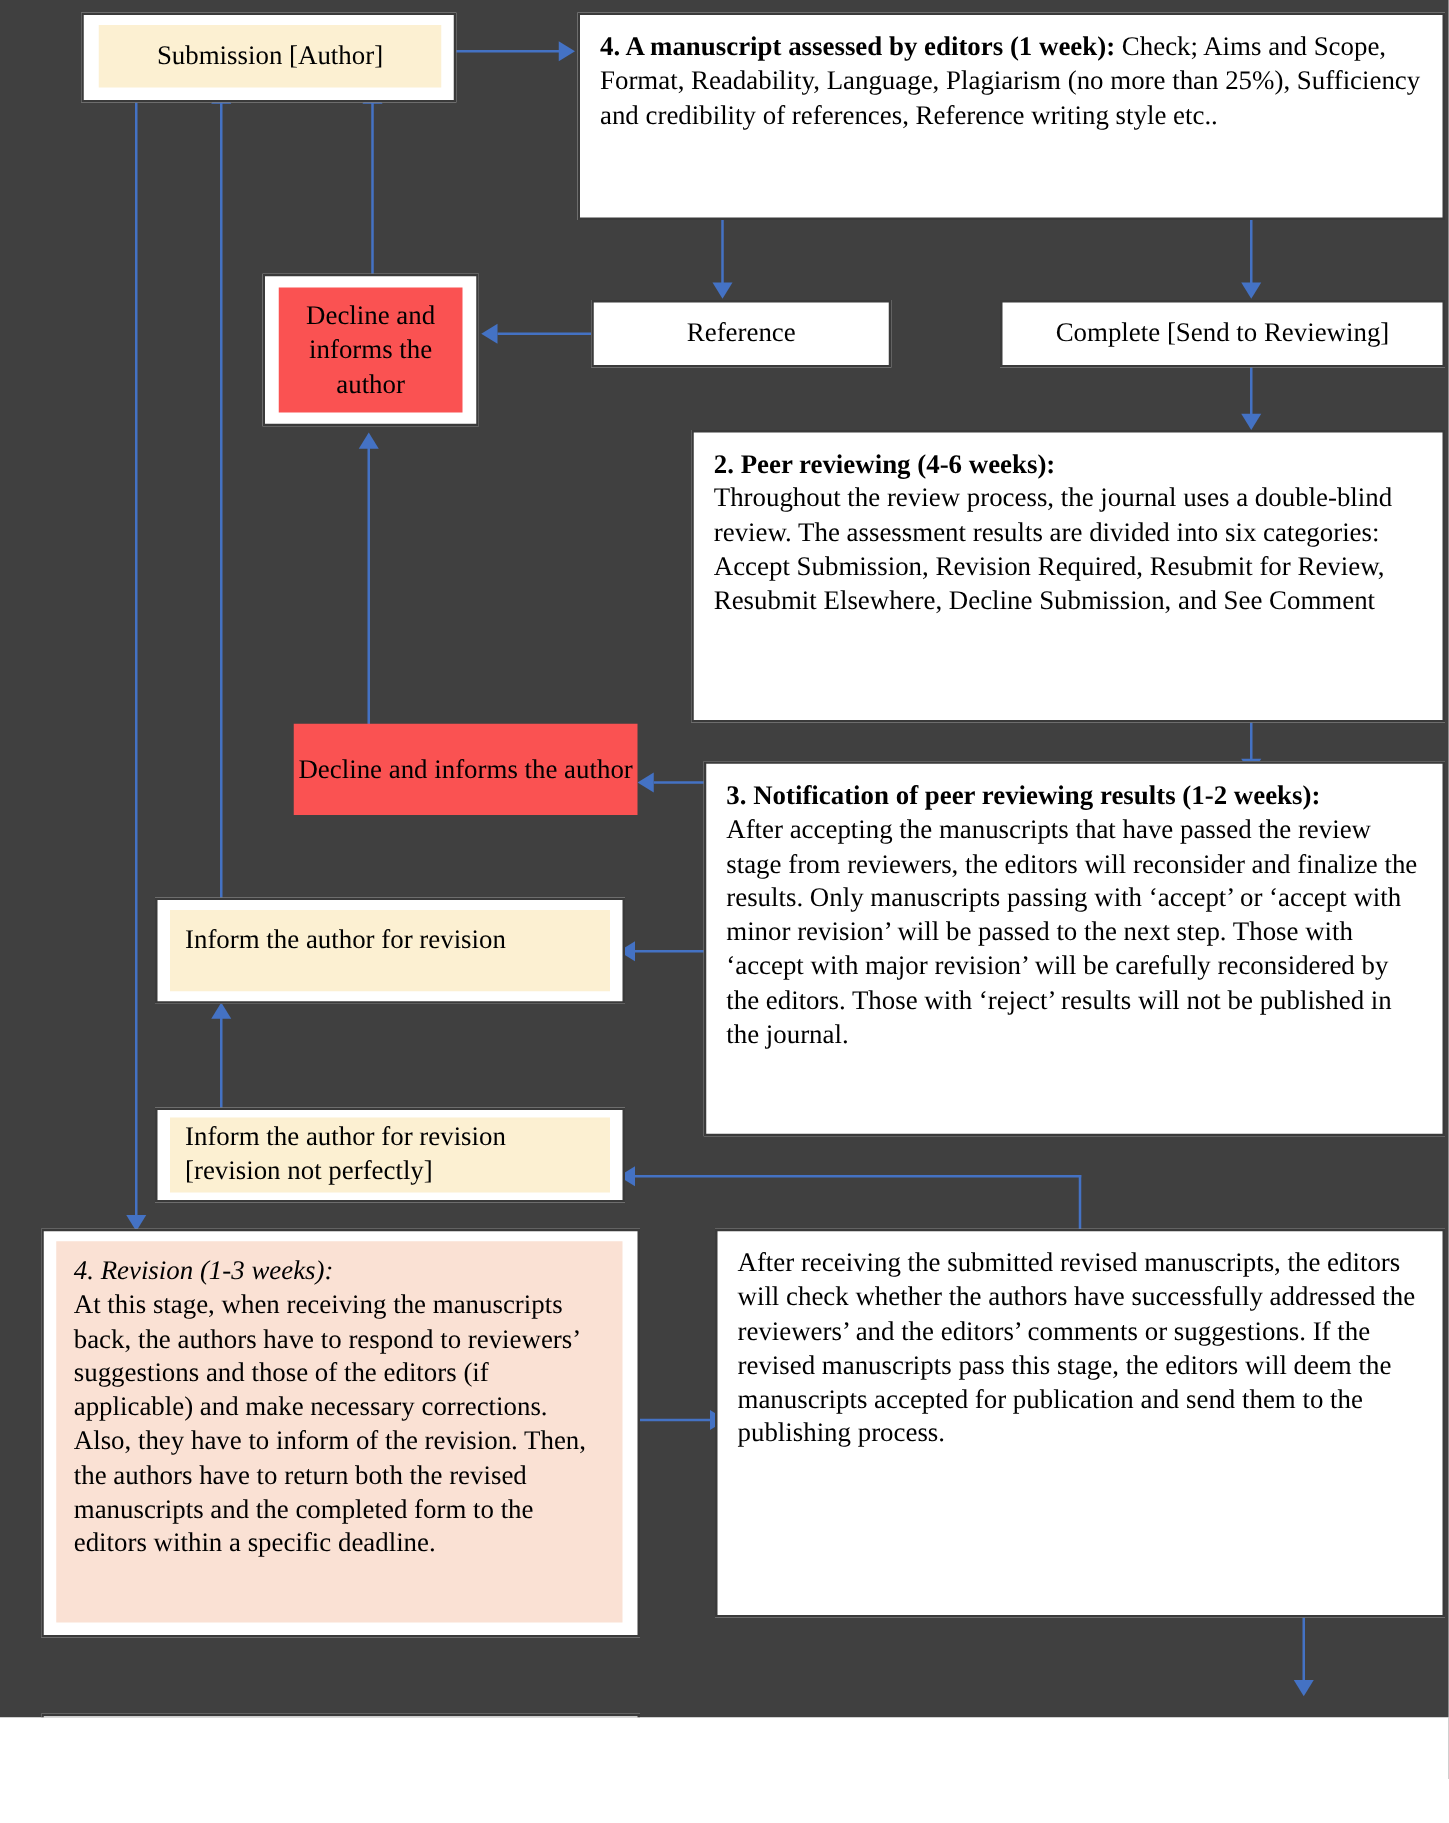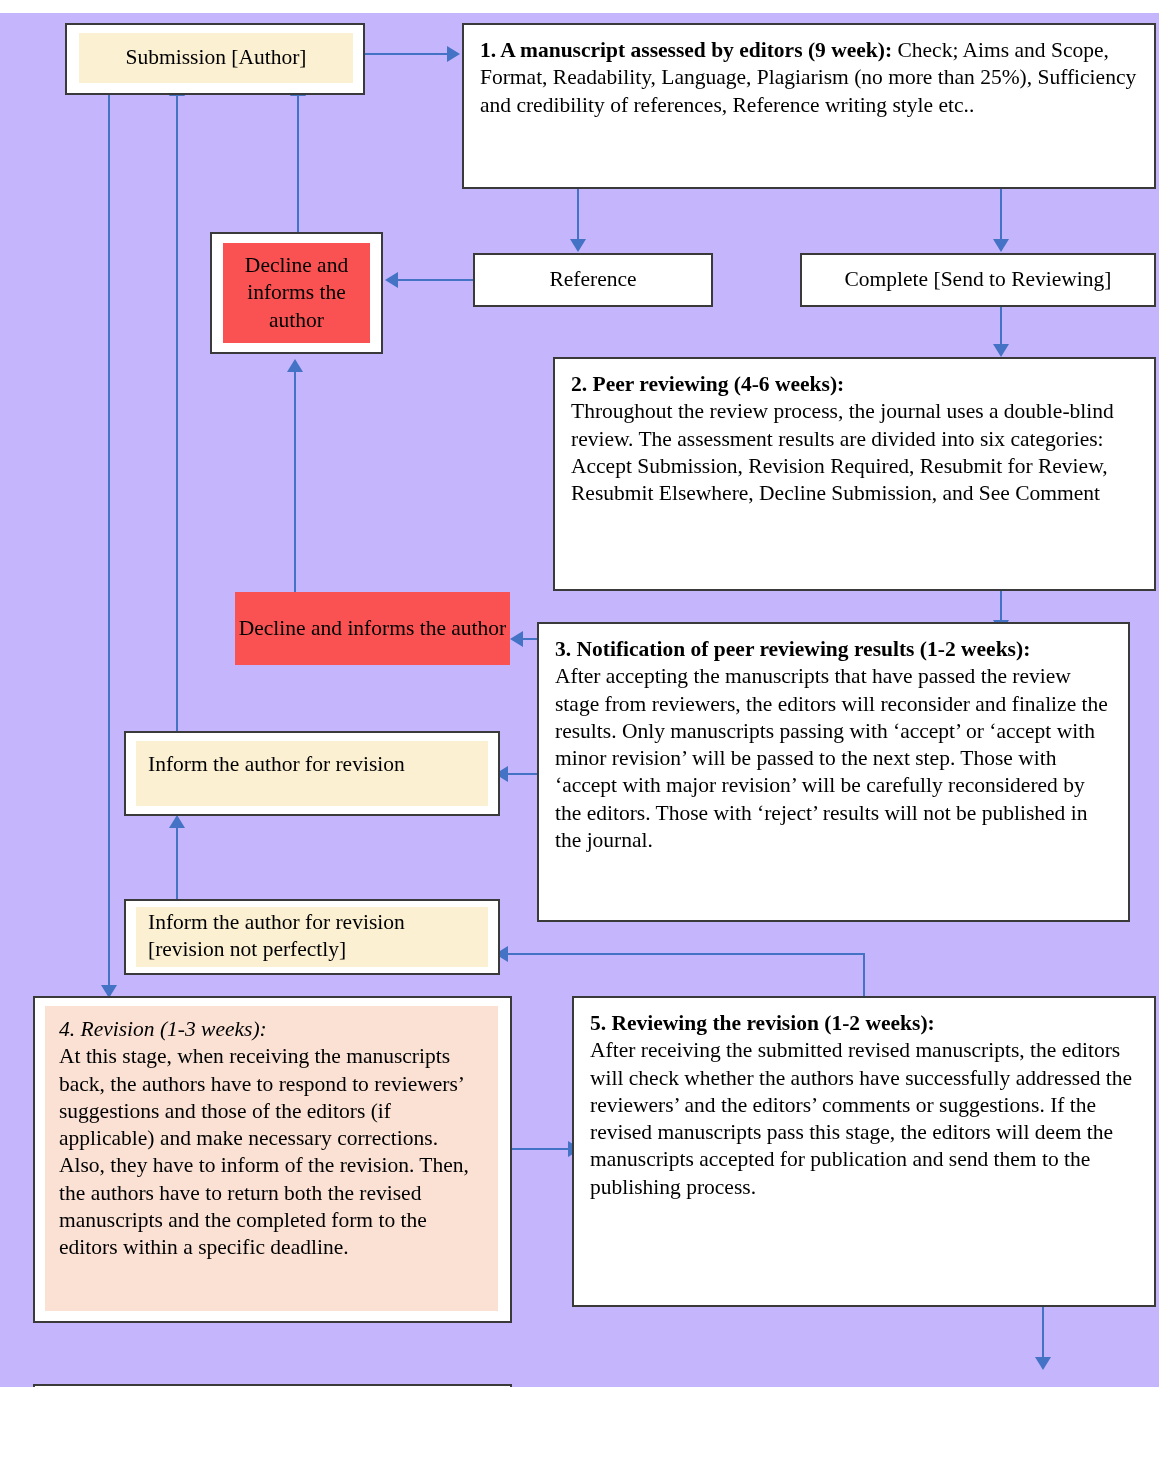--- a/index.html
+++ b/index.html
@@ -4,24 +4,23 @@
 <style>
   html, body {
     margin: 0;
     padding: 0;
     background: #ffffff;
   }
   #canvas {
     position: relative;
     width: 1159px;
     height: 1374px;
-    background: #c4b5fd;
+    background: #404040;
     font-family: "Liberation Serif", "DejaVu Serif", serif;
     overflow: hidden;
-    margin-top: 13px;
   }
   .box {
     position: absolute;
     box-sizing: border-box;
     border: 2px solid #3a3a3a;
     background: #ffffff;
     color: #000000;
   }
   .inner {
     position: absolute;
@@ -136,21 +135,21 @@
     <div class="inner" style="left:12px; top:8px; right:10px; bottom:10px; background:#FCF0D2;">
       <div class="vcenter">
         <span class="txt center">Submission [Author]</span>
       </div>
     </div>
   </div>
 
   <div class="box" style="left:462px; top:10px; width:694px; height:166px;">
     <div class="inner" style="left:16px; top:12px; right:12px; bottom:8px;">
       <p class="txt left" style="margin:0;">
-        <span class="hd">1. A manuscript assessed by editors (9 week):</span><span> Check; Aims and Scope, Format, Readability, Language, Plagiarism (no more than 25%), Sufficiency and credibility of references, Reference writing style etc..</span>
+        <span class="hd">4. A manuscript assessed by editors (1 week):</span><span> Check; Aims and Scope, Format, Readability, Language, Plagiarism (no more than 25%), Sufficiency and credibility of references, Reference writing style etc..</span>
       </p>
     </div>
   </div>
 
   <div class="box" style="left:210px; top:219px; width:173px; height:122px;">
     <div class="inner" style="left:11px; top:9px; right:11px; bottom:9px; background:#FA5252;">
       <div class="vcenter">
         <span class="txt center">Decline and informs the author</span>
       </div>
     </div>
@@ -174,21 +173,21 @@
       <p class="txt left" style="margin:0;">Throughout the review process, the journal uses a double-blind review. The assessment results are divided into six categories: Accept Submission, Revision Required, Resubmit for Review, Resubmit Elsewhere, Decline Submission, and See Comment</p>
     </div>
   </div>
 
   <div class="box" style="left:235px; top:579px; width:275px; height:73px; border:none; background:#FA5252;">
     <div class="vcenter">
       <span class="txt center">Decline and informs the author</span>
     </div>
   </div>
 
-  <div class="box" style="left:537px; top:609px; width:593px; height:300px;">
+  <div class="box" style="left:563px; top:609px; width:593px; height:300px;">
     <div class="inner" style="left:16px; top:12px; right:14px; bottom:6px;">
       <p class="txt left hd" style="margin:0;">3. Notification of peer reviewing results (1-2 weeks):</p>
       <p class="txt left" style="margin:0;">After accepting the manuscripts that have passed the review stage from reviewers, the editors will reconsider and finalize the results. Only manuscripts passing with ‘accept’ or ‘accept with minor revision’ will be passed to the next step. Those with ‘accept with major revision’ will be carefully reconsidered by the editors. Those with ‘reject’ results will not be published in the journal.</p>
     </div>
   </div>
 
   <div class="box" style="left:124px; top:718px; width:376px; height:85px;">
     <div class="inner" style="left:10px; top:8px; right:10px; bottom:8px; background:#FCF0D2;">
       <p class="txt left" style="margin:10px 0 0 12px;">Inform the author for revision</p>
     </div>
@@ -205,21 +204,20 @@
     <div class="inner" style="left:10px; top:8px; right:12px; bottom:10px; background:#FAE1D4;">
       <div style="padding:10px 14px 0 14px;">
         <p class="txt left hd-i" style="margin:0;">4. Revision (1-3 weeks):</p>
         <p class="txt left" style="margin:0;">At this stage, when receiving the manuscripts back, the authors have to respond to reviewers’ suggestions and those of the editors (if applicable) and make necessary corrections. Also, they have to inform of the revision. Then, the authors have to return both the revised manuscripts and the completed form to the editors within a specific deadline.</p>
       </div>
     </div>
   </div>
 
   <div class="box" style="left:572px; top:983px; width:584px; height:311px;">
     <div class="inner" style="left:16px; top:12px; right:12px; bottom:8px;">
-      <p class="txt left hd" style="margin:0;">5. Reviewing the revision (1-2 weeks):</p>
       <p class="txt left" style="margin:0;">After receiving the submitted revised manuscripts, the editors will check whether the authors have successfully addressed the reviewers’ and the editors’ comments or suggestions. If the revised manuscripts pass this stage, the editors will deem the manuscripts accepted for publication and send them to the publishing process.</p>
     </div>
   </div>
 
   <div class="box" style="left:33px; top:1371px; width:479px; height:73px;">
     <div class="inner" style="left:10px; top:8px; right:12px; bottom:10px; background:#00A551;">
       <div class="vcenter">
         <span class="txt center">Online Publication</span>
       </div>
     </div>

